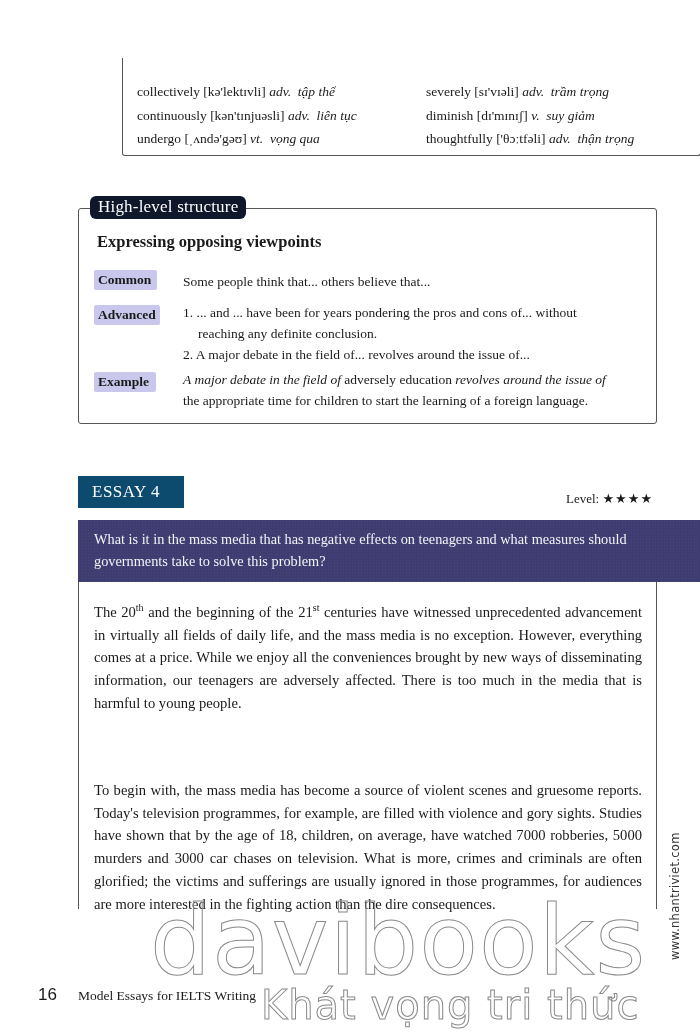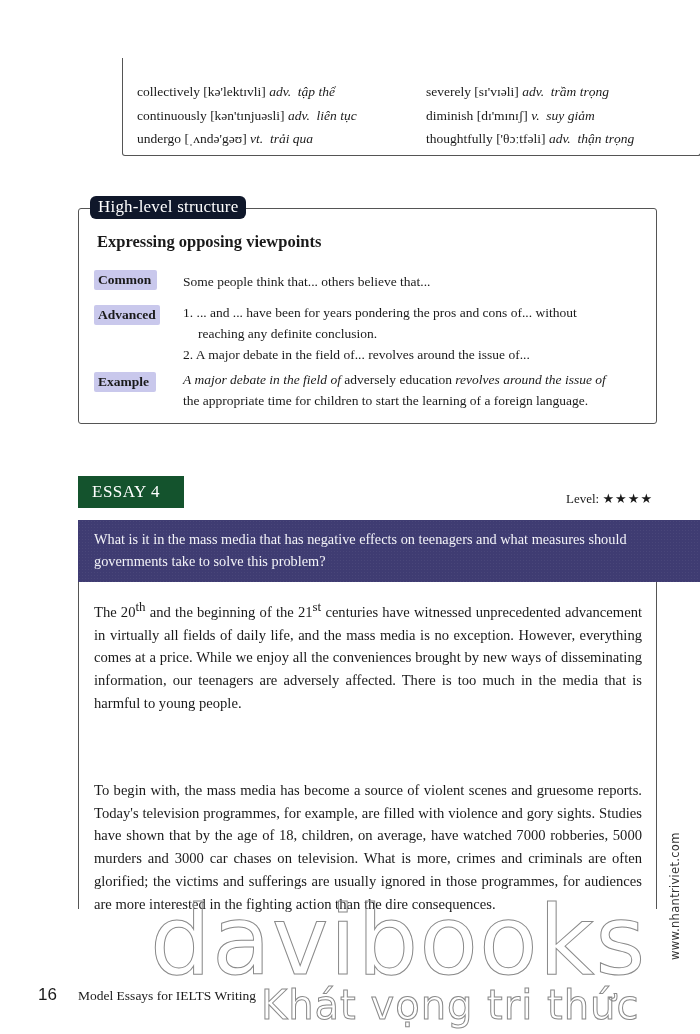--- a/index.html
+++ b/index.html
@@ -80,21 +80,21 @@
     .hls-text.adv2 { top: 344px; }
     .hls-text.ex1 { top: 369px; }
     .hls-text.ex2 { top: 390px; }
     .it { font-style: italic; }
 
     
     .essay-tag {
       position: absolute;
       left: 78px; top: 476px;
       width: 106px; height: 32px;
-      background: #14532d;
+      background: #0c4a6e;
       color: #fff;
       font-size: 17px;
       line-height: 32px;
       padding-left: 14px;
       letter-spacing: 0.5px;
     }
     .level {
       position: absolute;
       left: 566px; top: 491px;
       font-size: 13px;
@@ -125,21 +125,21 @@
     .essay-para {
       position: absolute;
       left: 94px; width: 548px;
       font-size: 14.6px;
       line-height: 22.7px;
       text-align: justify;
       text-align-last: left;
     }
     .essay-para.p1 { top: 601px; }
     .essay-para.p2 { top: 731px; margin-top: 48px; }
-    sup { font-size: 13px; line-height: 0; vertical-align: 6px; }
+    sup { font-size: 10px; line-height: 0; vertical-align: 6px; }
 
     
     .page-number {
       position: absolute;
       left: 38px; top: 985px;
       font-family: "Liberation Sans", "DejaVu Sans", sans-serif;
       font-size: 17px;
     }
     .book-title {
       position: absolute;
@@ -200,21 +200,21 @@
     <div class="vocab-item">
       <span>continuously</span>
       <span>[kən'tɪnjuəsli]</span>
       <span class="pos">adv.</span>&nbsp;
       <span class="meaning">liên tục</span>
     </div>
     <div class="vocab-item">
       <span>undergo</span>
       <span>[ˌʌndə'gəʊ]</span>
       <span class="pos">vt.</span>&nbsp;
-      <span class="meaning">trải qua</span>
+      <span class="meaning">vọng qua</span>
     </div>
   </div>
   <div class="vocab-col right">
     <div class="vocab-item">
       <span>severely</span>
       <span>[sɪ'vɪəli]</span>
       <span class="pos">adv.</span>&nbsp;
       <span class="meaning">trầm trọng</span>
     </div>
     <div class="vocab-item">

